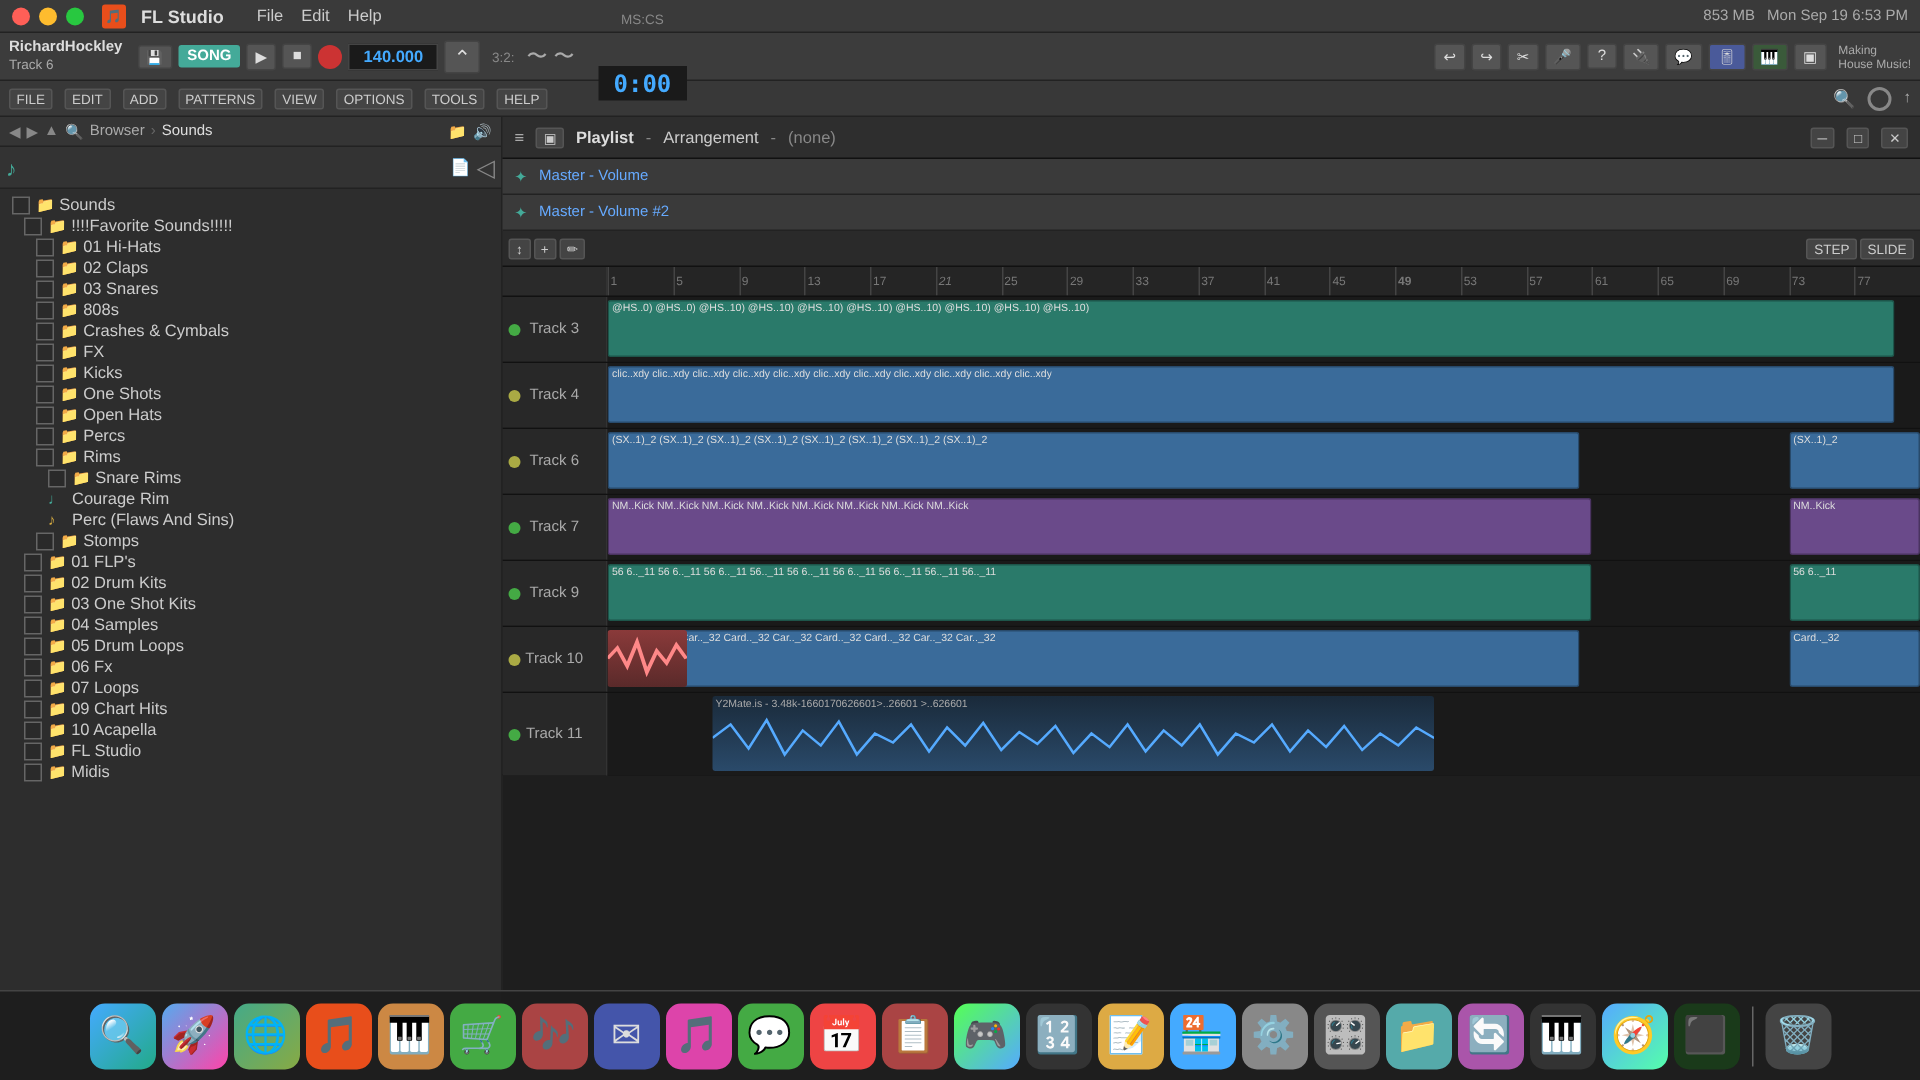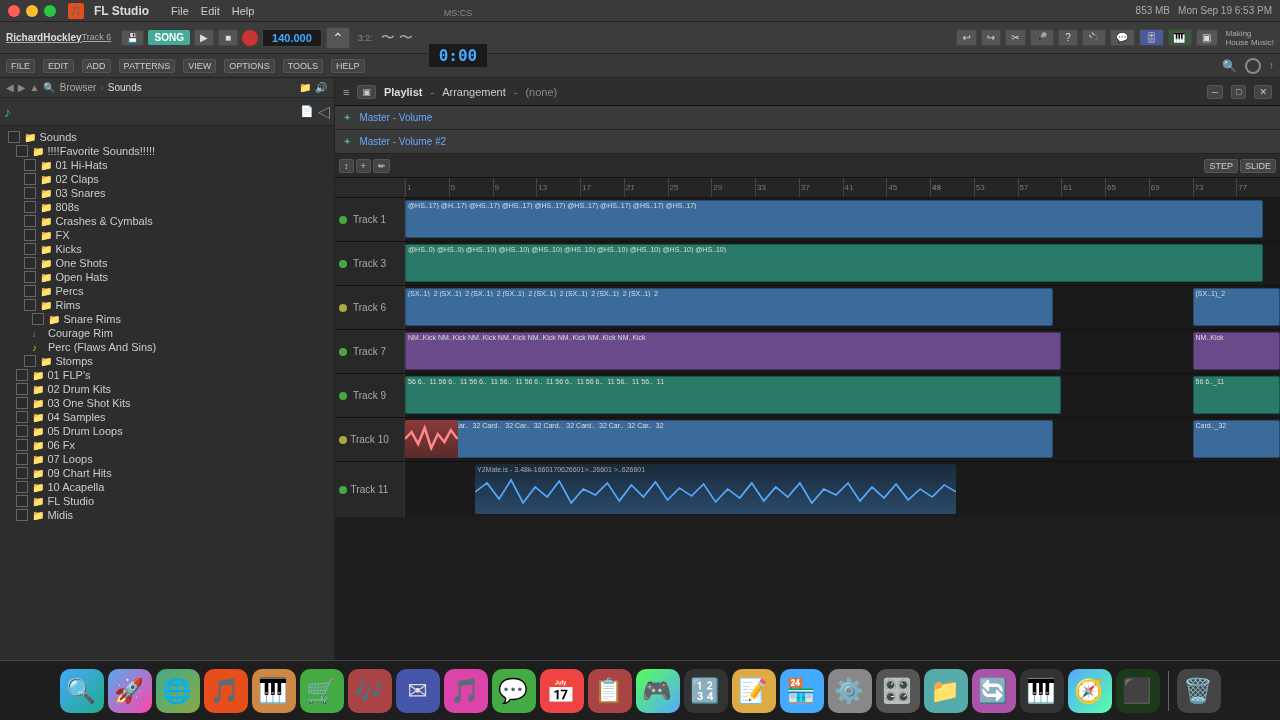--- a/index.html
+++ b/index.html
@@ -42,22 +42,22 @@
     #main-toolbar {
       height: 32px;
       background: #3c3c3c;
       display: flex;
       align-items: center;
       padding: 0 6px;
       gap: 4px;
       border-bottom: 1px solid #222;
     }
     .toolbar-track-info {
-      display: flex; flex-direction: row; margin-right: 6px;
-      font-size: 9px; color: #aaa; line-height: 1.2; text-decoration: underline;
+      display: flex; flex-direction: column; margin-right: 6px;
+      font-size: 9px; color: #aaa; line-height: 1.2;
     }
     .track-name { font-weight: bold; color: #ddd; font-size: 10px; }
     .song-btn {
       background: #4a9; color: white; border: none; padding: 2px 6px;
       font-size: 10px; font-weight: bold; border-radius: 2px; cursor: pointer;
     }
     .toolbar-btn {
       background: #555; border: 1px solid #444; color: #ddd;
       padding: 2px 5px; font-size: 10px; border-radius: 2px; cursor: pointer;
       min-width: 20px; text-align: center;
@@ -639,45 +639,45 @@
         <div class="ruler-mark" style="left:75%;">61</div>
         <div class="ruler-mark" style="left:80%;">65</div>
         <div class="ruler-mark" style="left:85%;">69</div>
         <div class="ruler-mark" style="left:90%;">73</div>
         <div class="ruler-mark" style="left:95%;">77</div>
       </div>
     </div>
 
     <div id="tracks-container">
 
-      <div class="track-row">
-        <div class="track-label">
-          <span class="track-dot"></span>
-          <span>Track 1</span>
-        </div>
-        <div class="track-content">
-          <div class="clip clip-blue" style="left:0; width:98%;">
-            <span style="font-size:7px; white-space:nowrap; overflow:hidden;">@HS..17) @H..17) @HS..17) @HS..17) @HS..17) @HS..17) @HS..17) @HS..17) @HS..17)</span>
-          </div>
-        </div>
-      </div>
 
 
       <div class="track-row">
         <div class="track-label">
           <span class="track-dot"></span>
           <span>Track 3</span>
         </div>
         <div class="track-content">
           <div class="clip clip-teal" style="left:0; width:98%;">
             <span style="font-size:7px; white-space:nowrap; overflow:hidden;">@HS..0) @HS..0) @HS..10) @HS..10) @HS..10) @HS..10) @HS..10) @HS..10) @HS..10) @HS..10)</span>
           </div>
         </div>
       </div>
 
+      <div class="track-row">
+        <div class="track-label">
+          <span class="track-dot yellow"></span>
+          <span>Track 4</span>
+        </div>
+        <div class="track-content">
+          <div class="clip clip-blue" style="left:0; width:98%;">
+            <span style="font-size:7px; white-space:nowrap; overflow:hidden;">clic..xdy clic..xdy clic..xdy clic..xdy clic..xdy clic..xdy clic..xdy clic..xdy clic..xdy clic..xdy clic..xdy</span>
+          </div>
+        </div>
+      </div>
 
 
       <div class="track-row">
         <div class="track-label">
           <span class="track-dot yellow"></span>
           <span>Track 6</span>
         </div>
         <div class="track-content">
           <div class="clip clip-blue" style="left:0; width:74%;">
             <span style="font-size:7px; white-space:nowrap; overflow:hidden;">(SX..1)_2 (SX..1)_2 (SX..1)_2 (SX..1)_2 (SX..1)_2 (SX..1)_2 (SX..1)_2 (SX..1)_2</span>

